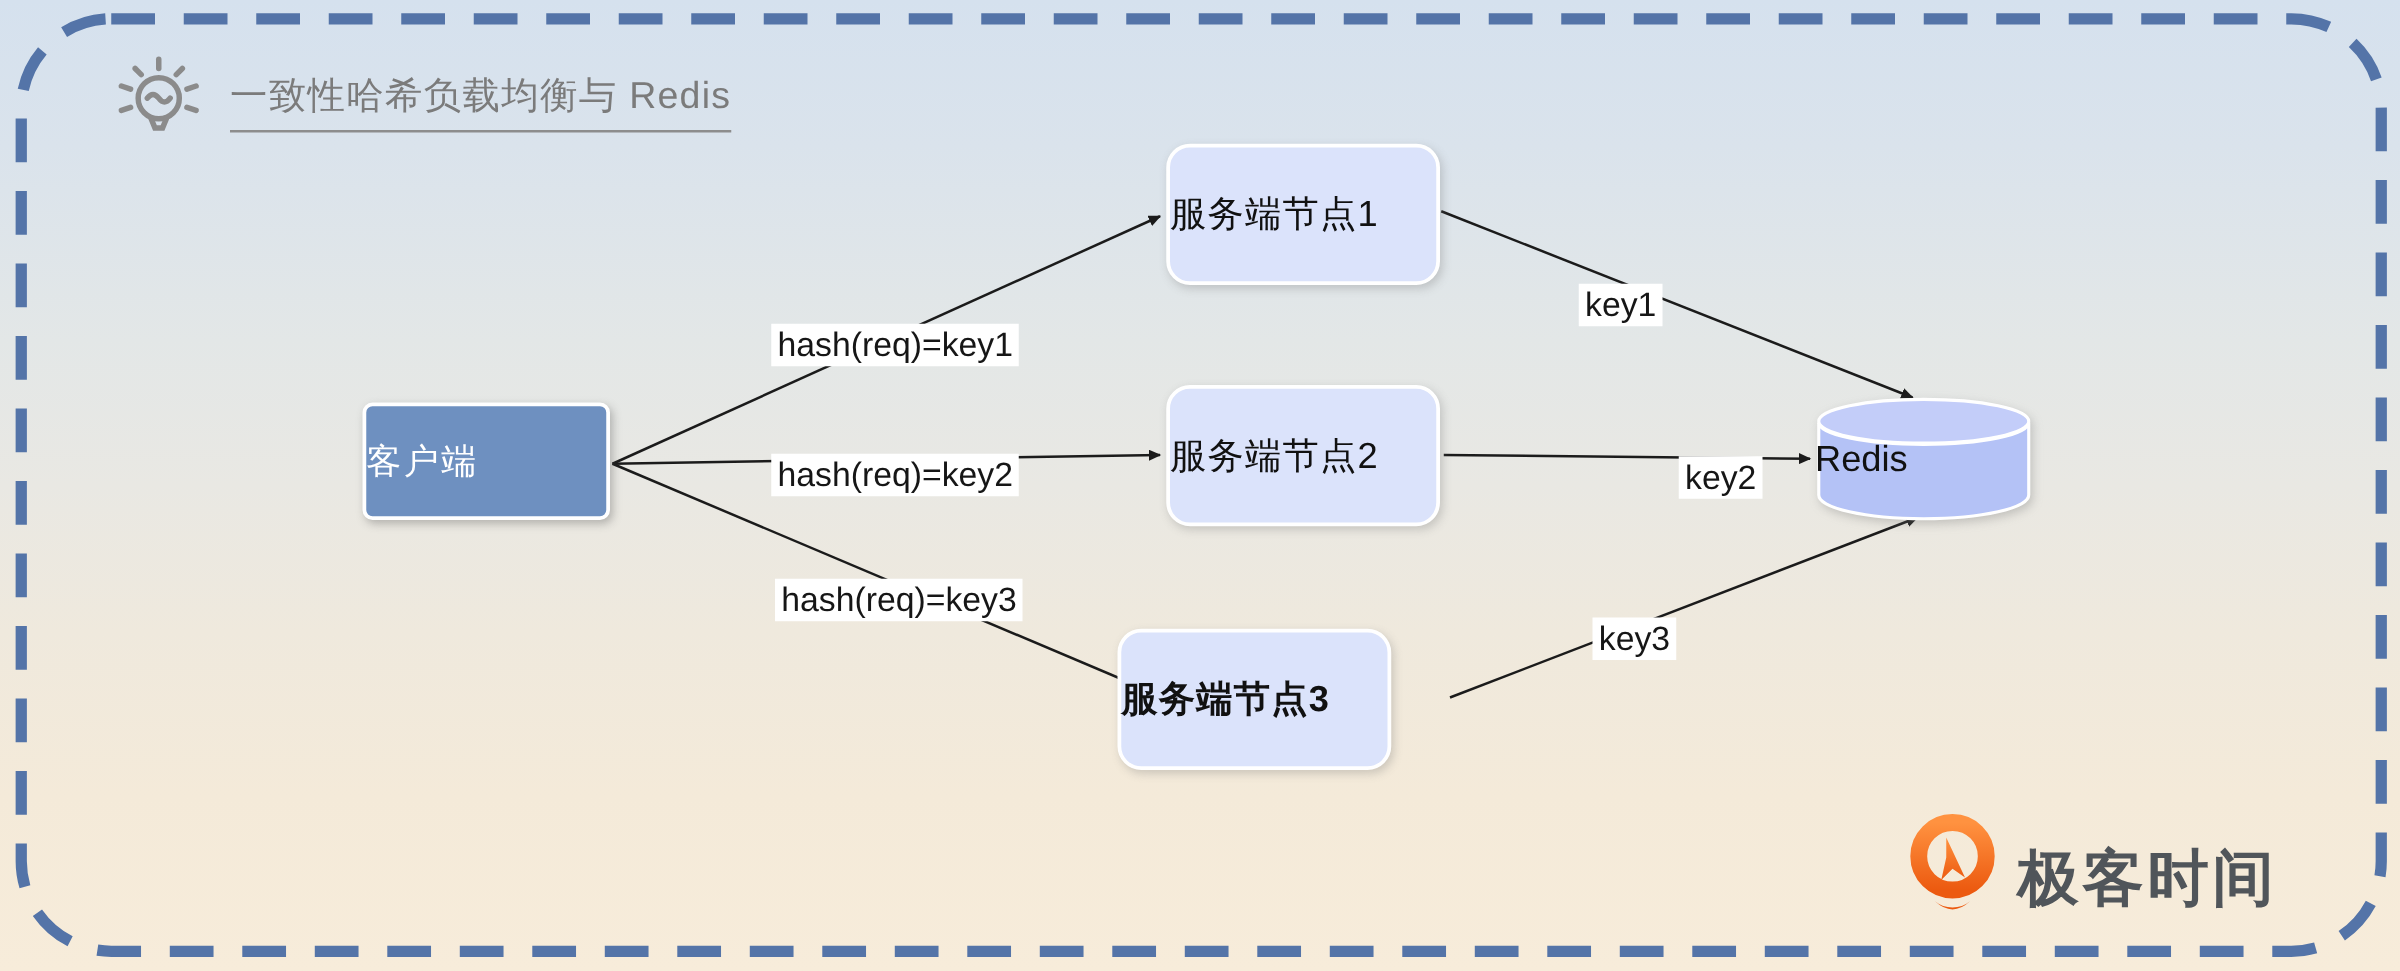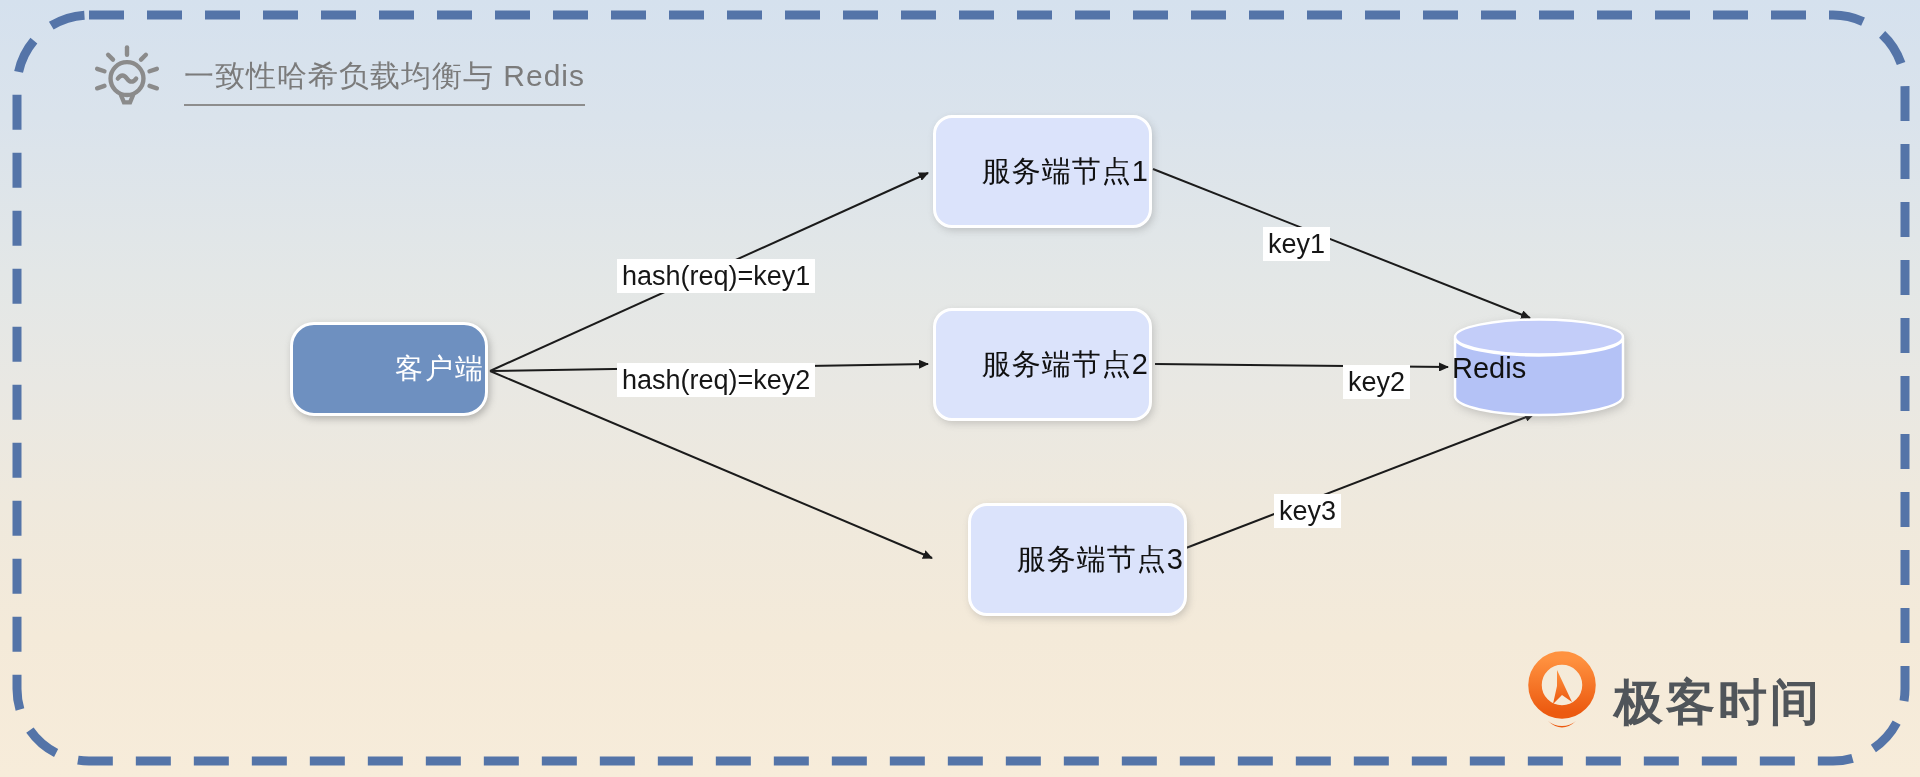--- a/index.html
+++ b/index.html
@@ -33,47 +33,47 @@
     margin-left: 18px;
     font-size: 30px;
     color: #7b7b7b;
     letter-spacing: 1px;
     border-bottom: 2px solid #8d8d8d;
     padding-bottom: 7px;
   }
   
   .node {
     position: absolute;
-    display: flex; align-items: center; justify-content: flex-end;
+    display: flex; align-items: center; justify-content: flex-start;
     z-index: 4;
   }
   .node-client {
     left: 290px; top: 322px;
     width: 198px; height: 94px;
     background: #6e90c0;
     border: 3px solid #ffffff;
-    border-radius: 24px;
+    border-radius: 8px;
     box-shadow: 2px 3px 7px rgba(80,80,80,0.35);
     color: #ffffff;
     font-size: 28px;
     letter-spacing: 2px;
   }
   .node-server {
     width: 219px; height: 113px;
     background: #dbe3fb;
     border: 3px solid #ffffff;
     border-radius: 19px;
     box-shadow: 2px 3px 7px rgba(120,120,120,0.3);
     color: #111111;
     font-size: 29px;
     letter-spacing: 1px;
   }
   .node-server1 { left: 933px; top: 115px; }
   .node-server2 { left: 933px; top: 308px; }
-  .node-server3 { left: 968px; top: 503px; }
+  .node-server3 { left: 894px; top: 503px; font-weight: bold; }
   
   .redis-wrap {
     position: absolute;
     left: 1452px; top: 316px;
     width: 174px; height: 104px;
     z-index: 4;
     filter: drop-shadow(2px 3px 4px rgba(120,120,120,0.35));
   }
   .redis-wrap svg { width: 174px; height: 104px; display: block; }
   .redis-label {
@@ -173,20 +173,21 @@
   <div class="redis-wrap">
     <svg viewBox="0 0 174 104">
       <path d="M3,22 L3,80 A84,19 0 0 0 171,80 L171,22 A84,17.5 0 0 1 3,22 Z" fill="#b4c2f6" stroke="#ffffff" stroke-width="2.5"></path>
       <ellipse cx="87" cy="21" rx="84" ry="17.5" fill="#c3cdf9" stroke="#ffffff" stroke-width="2.5"></ellipse>
     </svg>
     <div class="redis-label">Redis</div>
   </div>
 
   <div class="edge-label lab-hash1">hash(req)=key1</div>
   <div class="edge-label lab-hash2">hash(req)=key2</div>
+  <div class="edge-label lab-hash3">hash(req)=key3</div>
   <div class="edge-label lab-key1">key1</div>
   <div class="edge-label lab-key2">key2</div>
   <div class="edge-label lab-key3">key3</div>
 
   <div class="brand">
     <svg class="brand-icon" viewBox="0 0 84 90">
       <defs>
         <linearGradient id="og" x1="0" y1="0" x2="0" y2="1">
           <stop offset="0" stop-color="#ff9240"></stop>
           <stop offset="1" stop-color="#ec5a10"></stop>

